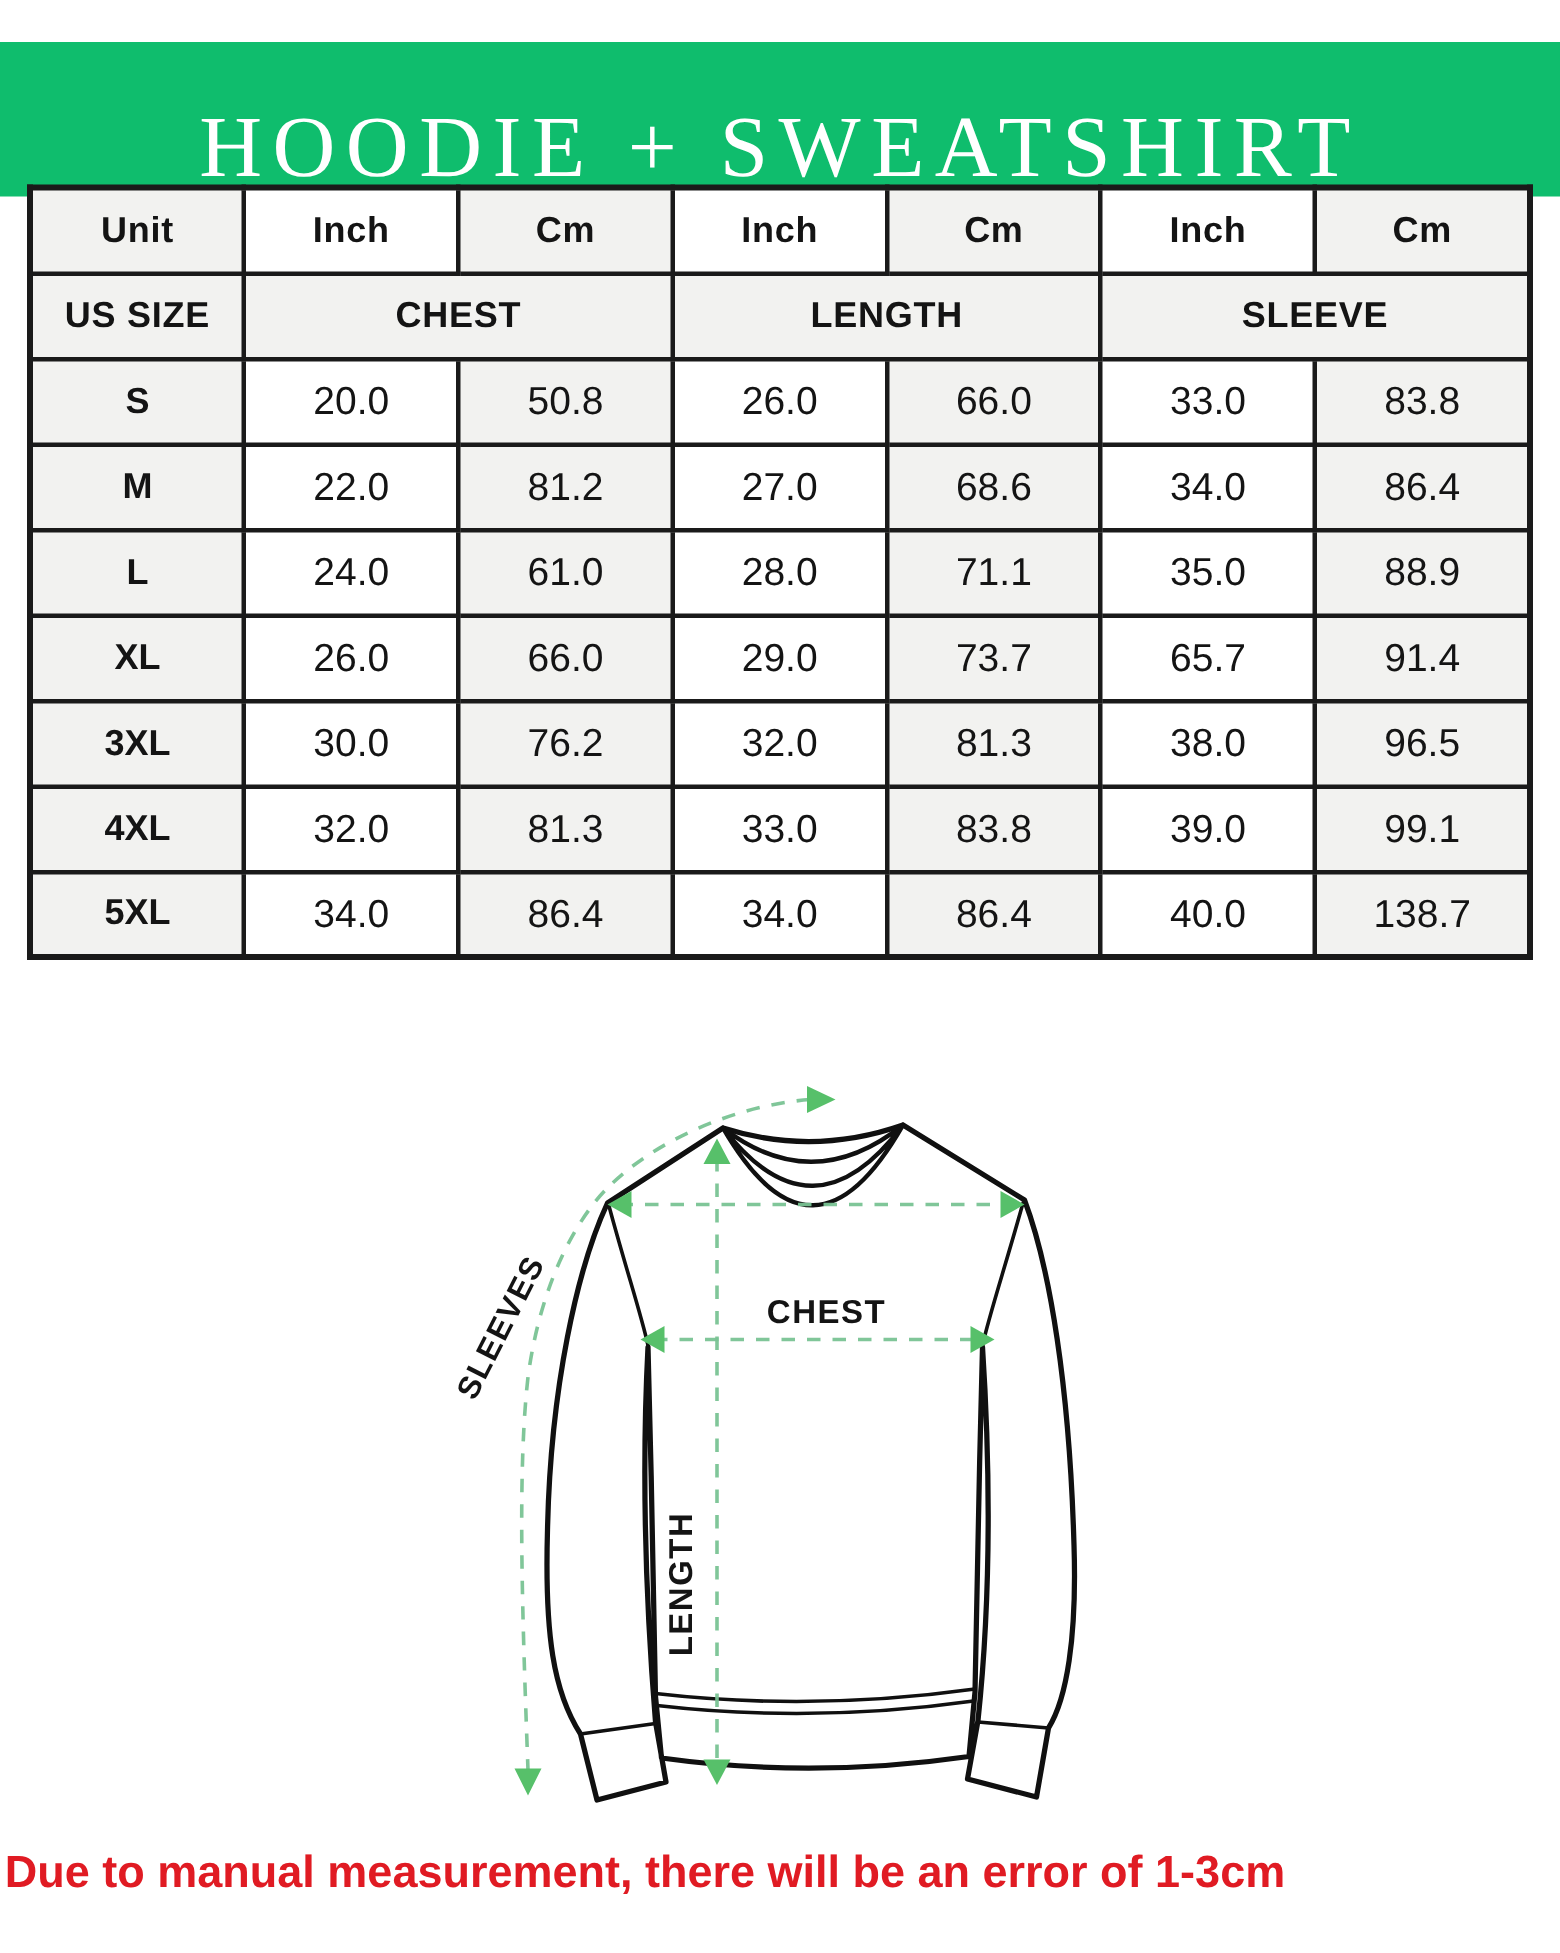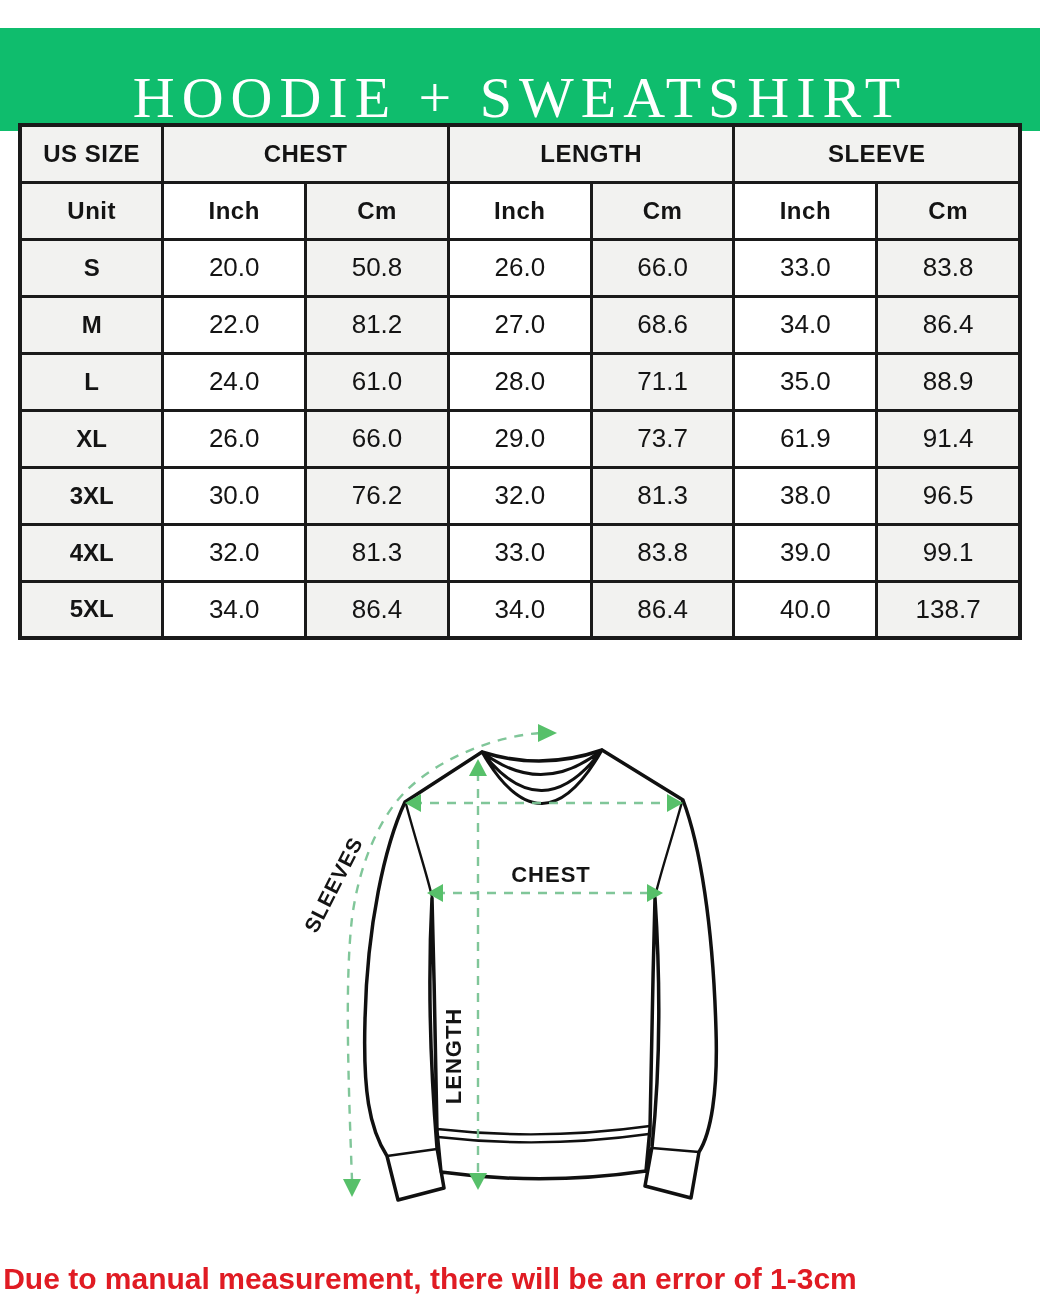--- a/index.html
+++ b/index.html
@@ -37,21 +37,21 @@
   .detail{fill:none;stroke:#101010;stroke-width:3;stroke-linecap:round;}
   .thin{stroke-width:2.4;}
   .dash{fill:none;stroke:var(--dash);stroke-width:2.4;stroke-dasharray:9 8;opacity:0.95;}
   .arrow{fill:var(--arrow);stroke:none;}
   .mlabel{
     font-family:"Liberation Sans",sans-serif;font-weight:bold;fill:#141414;
     letter-spacing:1px;
   }
   
   .footnote{
-    position:absolute;left:0;top:1262px;width:860px;text-align:center;
+    position:absolute;left:0;top:1232px;width:860px;text-align:center;
     color:var(--red);font-size:30px;font-weight:bold;
   }
 </style>
 </head>
 <body>
 
 <header class="banner">
   <div class="banner-title">HOODIE + SWEATSHIRT</div>
 </header>
 
@@ -60,35 +60,35 @@
     <col style="width:14.28%">
       <col style="width:14.28%">
       <col style="width:14.28%">
     <col style="width:14.28%">
       <col style="width:14.28%">
       <col style="width:14.28%">
     <col style="width:14.32%">
   </colgroup>
   <tbody>
       <tr>
-    <th class="shade">US SIZE</th>
-    <th class="shade" colspan="2">CHEST</th>
-    <th class="shade" colspan="2">LENGTH</th>
-    <th class="shade" colspan="2">SLEEVE</th>
-  </tr>
-  <tr>
     <th class="shade">Unit</th>
     <th>Inch</th>
     <th class="shade">Cm</th>
     <th>Inch</th>
     <th class="shade">Cm</th>
     <th>Inch</th>
     <th class="shade">Cm</th>
   </tr>
   <tr>
+    <th class="shade">US SIZE</th>
+    <th class="shade" colspan="2">CHEST</th>
+    <th class="shade" colspan="2">LENGTH</th>
+    <th class="shade" colspan="2">SLEEVE</th>
+  </tr>
+  <tr>
     <td class="size shade">S</td>
     <td>20.0</td>
     <td class="shade">50.8</td>
     <td>26.0</td>
     <td class="shade">66.0</td>
     <td>33.0</td>
     <td class="shade">83.8</td>
   </tr>
   <tr>
     <td class="size shade">M</td>
@@ -107,21 +107,21 @@
     <td class="shade">71.1</td>
     <td>35.0</td>
     <td class="shade">88.9</td>
   </tr>
   <tr>
     <td class="size shade">XL</td>
     <td>26.0</td>
     <td class="shade">66.0</td>
     <td>29.0</td>
     <td class="shade">73.7</td>
-    <td>61.9</td>
+    <td>65.7</td>
     <td class="shade">91.4</td>
   </tr>
   <tr>
     <td class="size shade">3XL</td>
     <td>30.0</td>
     <td class="shade">76.2</td>
     <td>32.0</td>
     <td class="shade">81.3</td>
     <td>38.0</td>
     <td class="shade">96.5</td>

